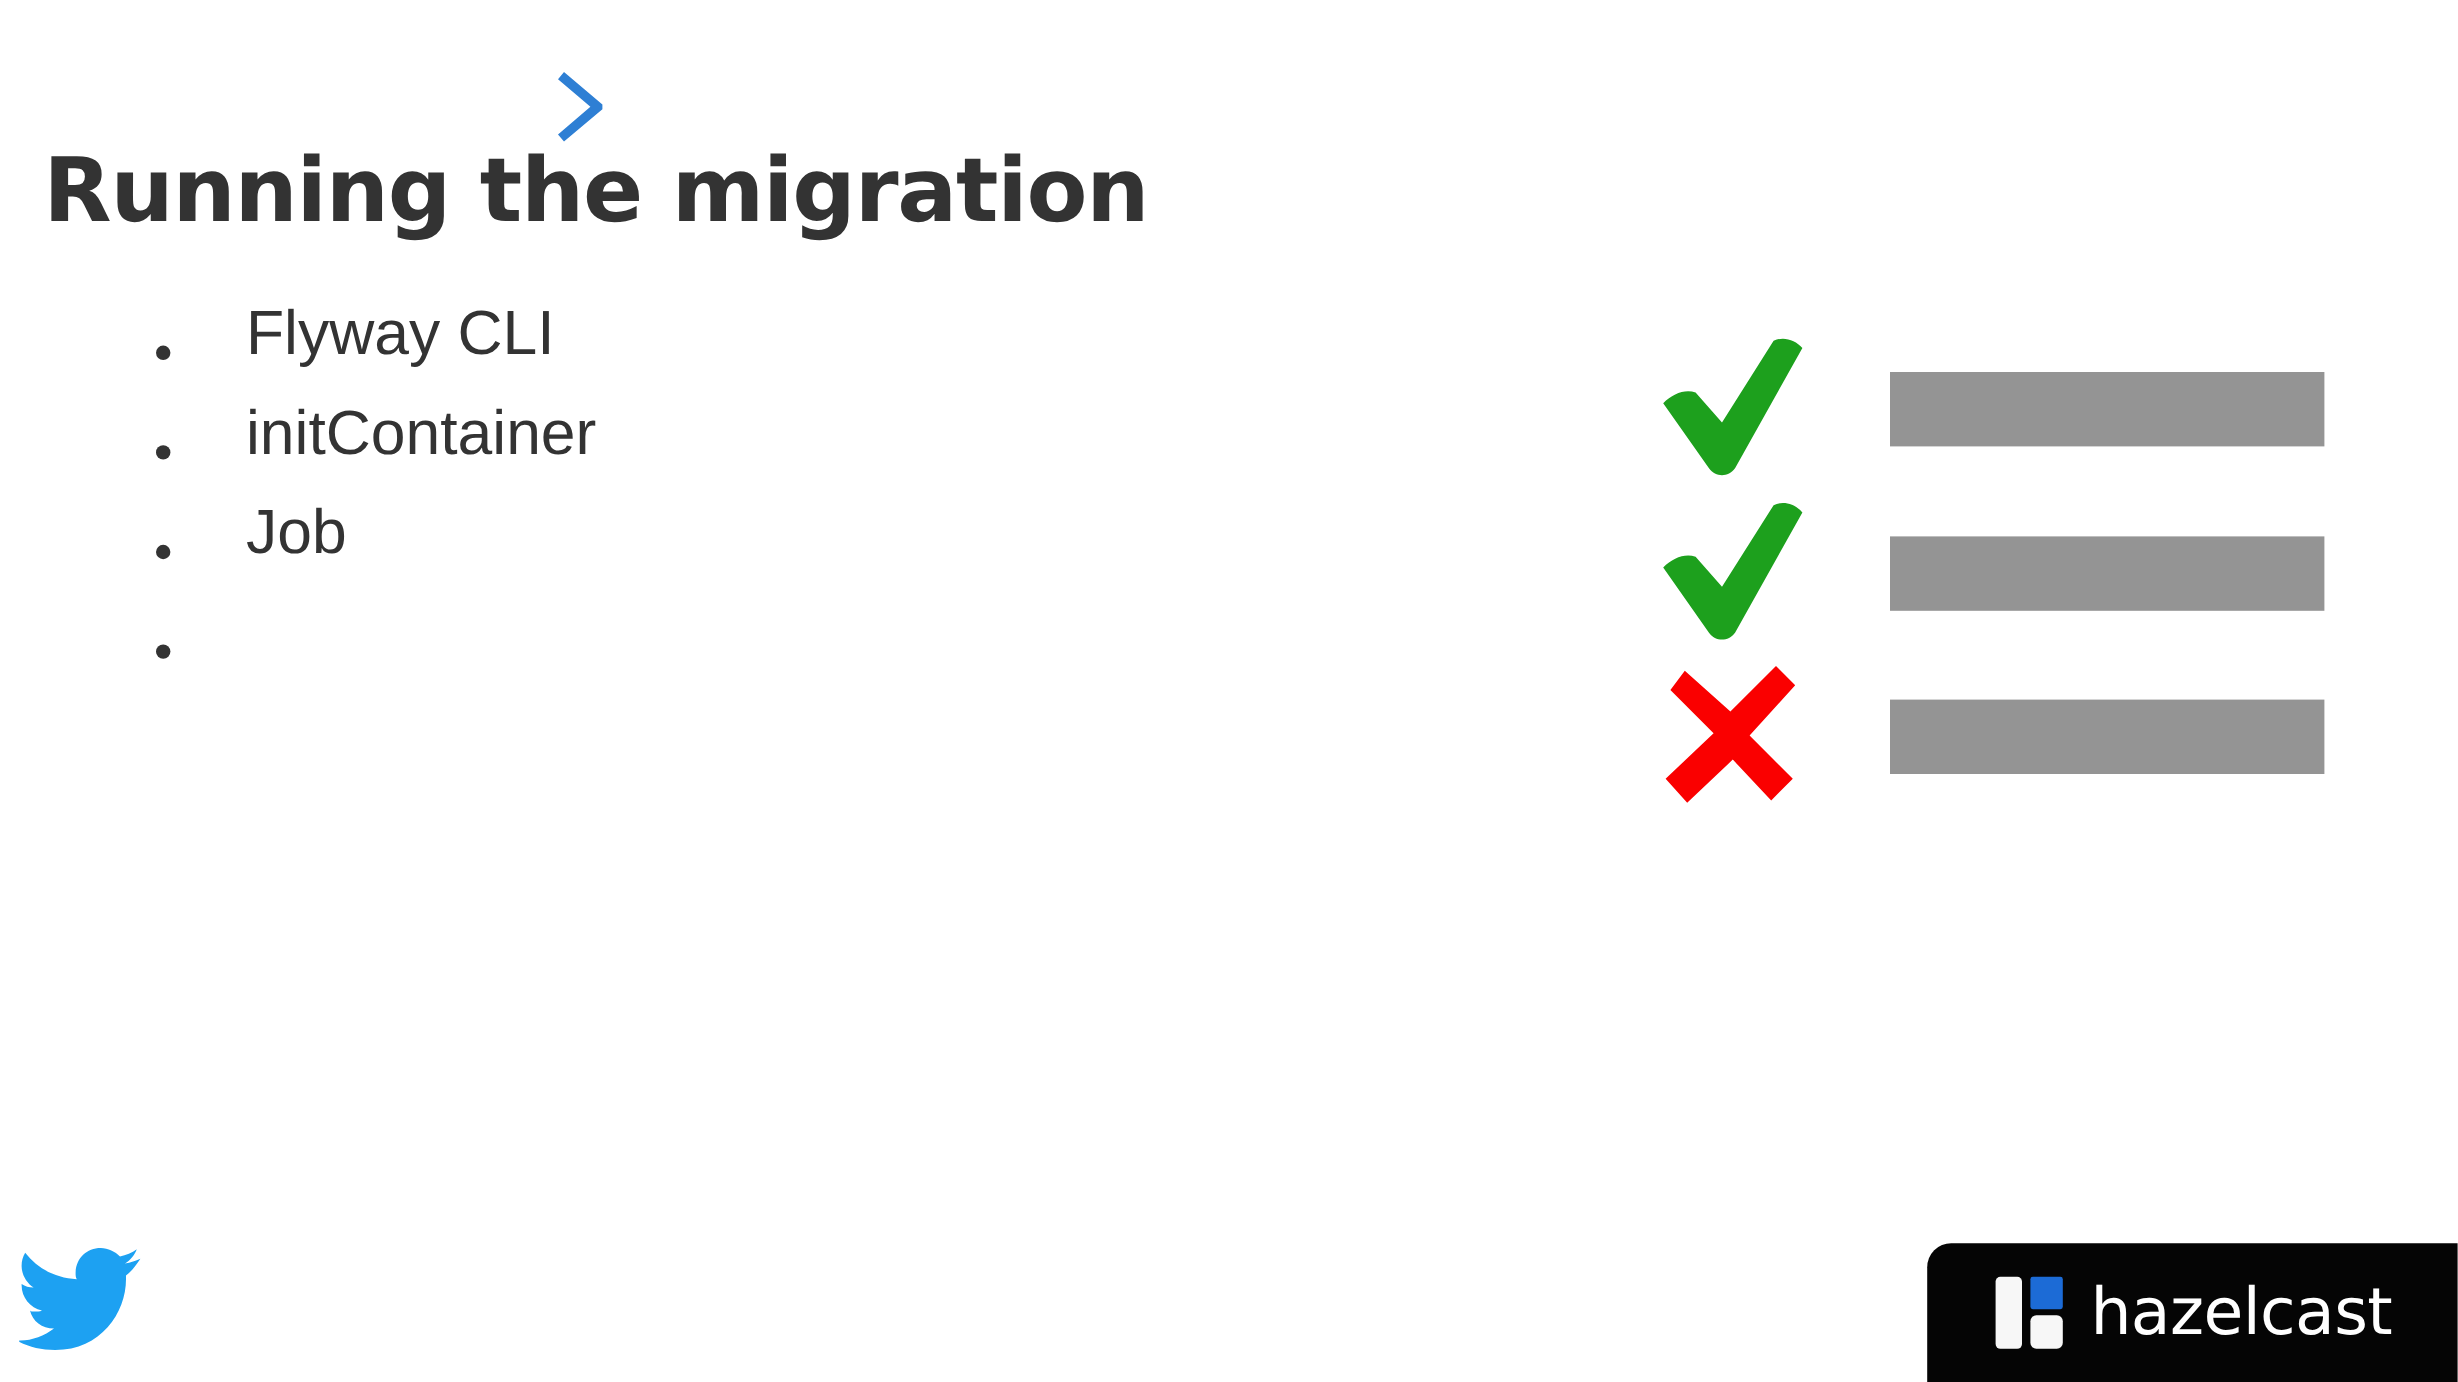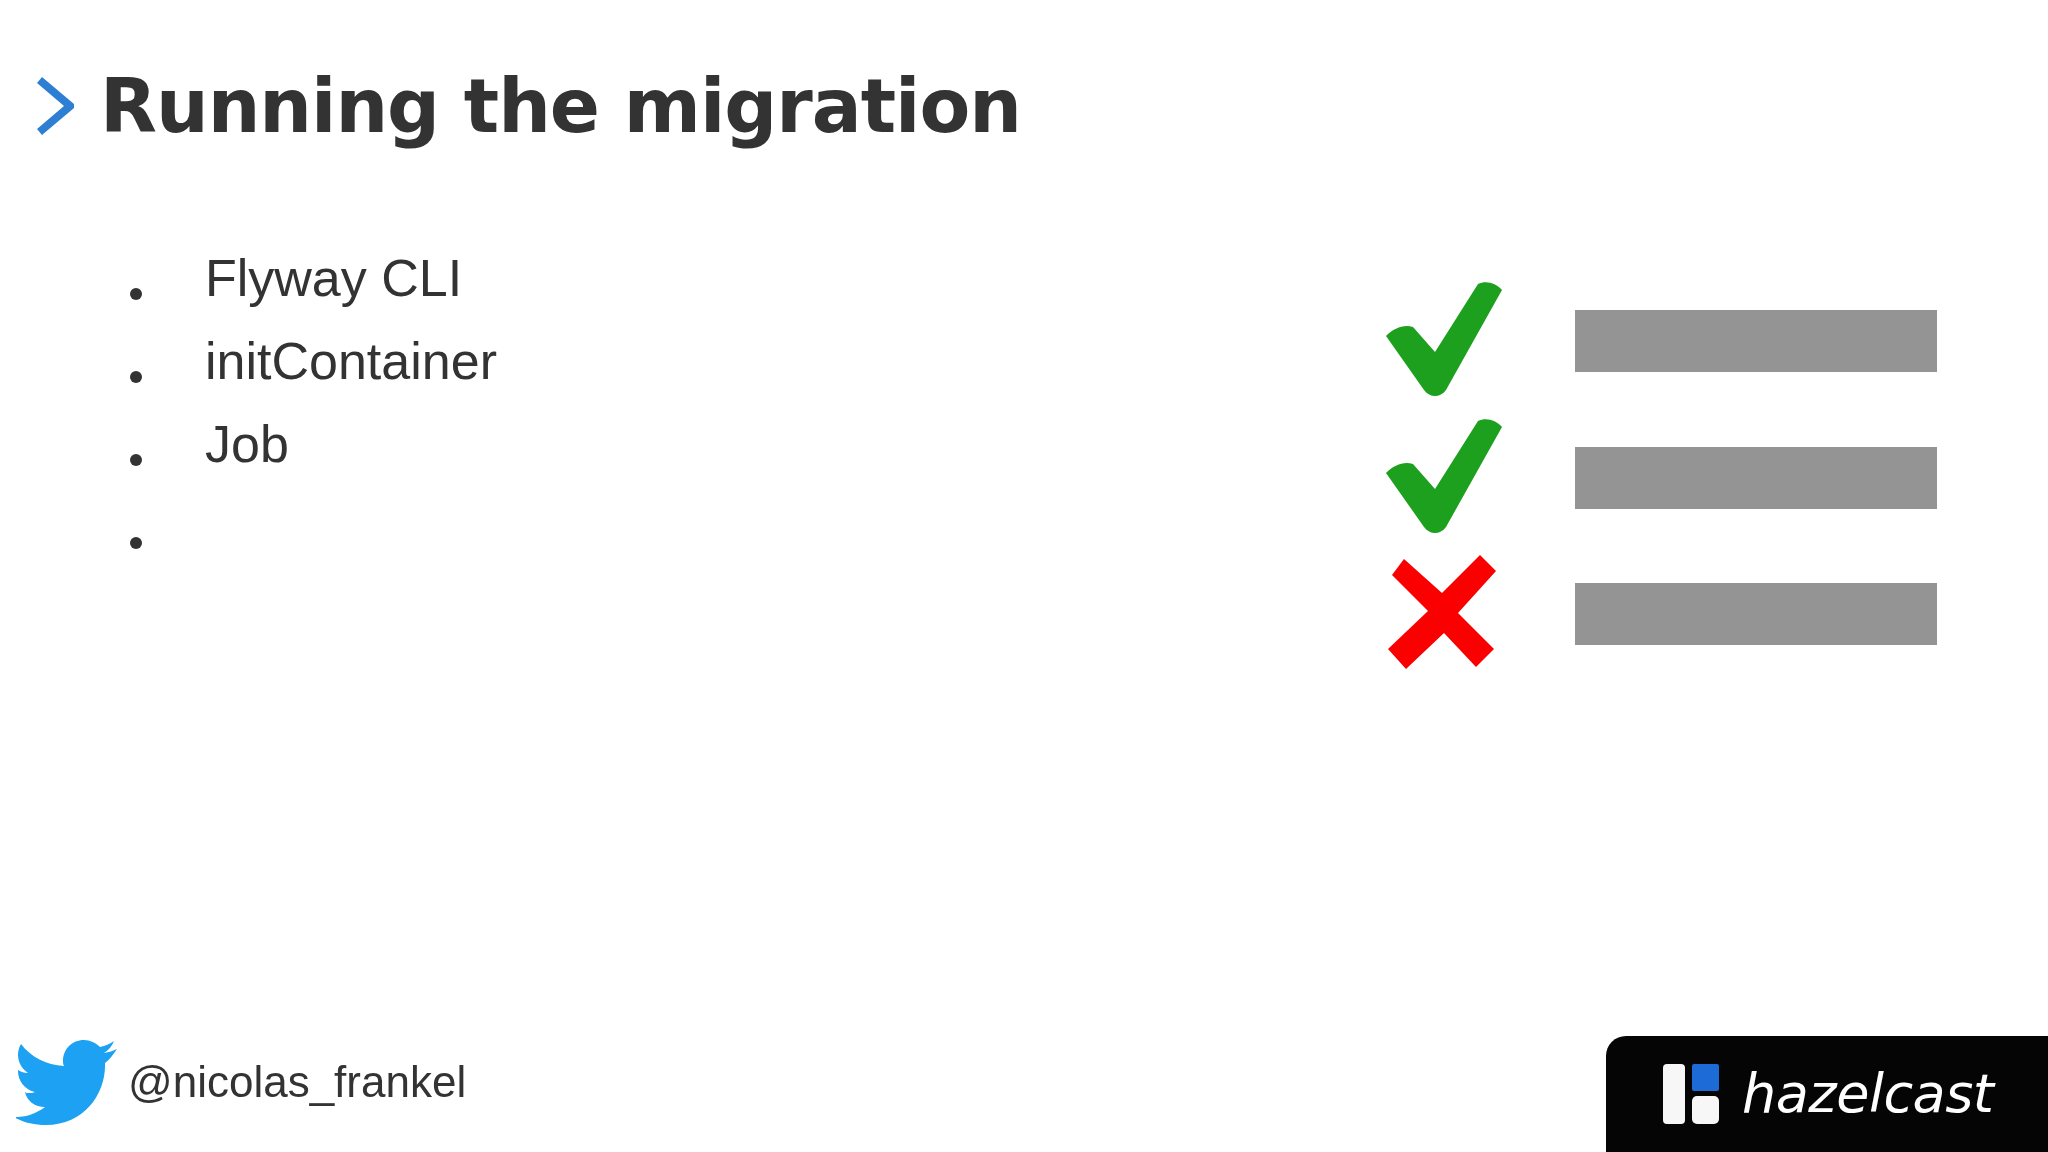--- a/index.html
+++ b/index.html
@@ -24,20 +24,21 @@
   }
 
   
   .title-row {
     position: absolute;
     left: 36px;
     top: 56px;
     display: flex;
     align-items: center;
     height: 100px;
+    flex-direction: column;
   }
   .title-chevron {
     width: 46px;
     height: 66px;
     margin-right: 18px;
     flex: 0 0 auto;
     display: block;
   }
   .title-text {
     font-family: "DejaVu Sans", sans-serif;
@@ -139,21 +140,20 @@
     left: 1606px;
     top: 1036px;
     width: 442px;
     height: 116px;
     background: #050505;
     border-top-left-radius: 20px;
     display: flex;
     align-items: center;
     padding-left: 56px;
     box-sizing: border-box;
-    font-style: italic;
   }
   .brand-mark {
     width: 58px;
     height: 62px;
     flex: 0 0 auto;
     display: block;
   }
   .brand-name {
     margin-left: 22px;
     font-family: "DejaVu Sans", sans-serif;
@@ -222,21 +222,20 @@
       </svg>
       <div class="bar"></div>
     </div>
 
   </div>
 
   <div class="footer-handle">
     <svg class="twitter-bird" viewBox="0 0 104 88">
       <path d="M101 11 C97 13 93 14 88 15 C93 12 96 8 98 3 C94 6 89 8 84 9 C80 5 74 2 68 2 C56 2 47 11 47 23 C47 25 47 26 48 28 C30 27 15 19 5 6 C3 9 2 13 2 17 C2 24 6 31 12 35 C8 35 5 34 2 32 L2 33 C2 43 9 52 19 54 C17 55 15 55 13 55 C11 55 10 55 9 54 C11 63 19 69 29 69 C21 75 11 79 1 79 C-1 79 -2 79 -4 78 C6 84 17 87 30 87 C68 87 89 56 89 28 L89 25 C93 22 97 17 101 11 Z" fill="#1DA1F2"></path>
     </svg>
-    <div class="handle-text">@nicolas_frankel</div>
   </div>
 
   <div class="brand-badge">
     <svg class="brand-mark" viewBox="0 0 58 62">
       <rect x="1" y="1" width="22" height="60" rx="4" fill="#F7F7F7"></rect>
       <rect x="30" y="1" width="27" height="27" rx="2" fill="#1C6BD6"></rect>
       <rect x="30" y="33" width="27" height="28" rx="5" fill="#F7F7F7"></rect>
     </svg>
     <div class="brand-name">hazelcast</div>
   </div>

